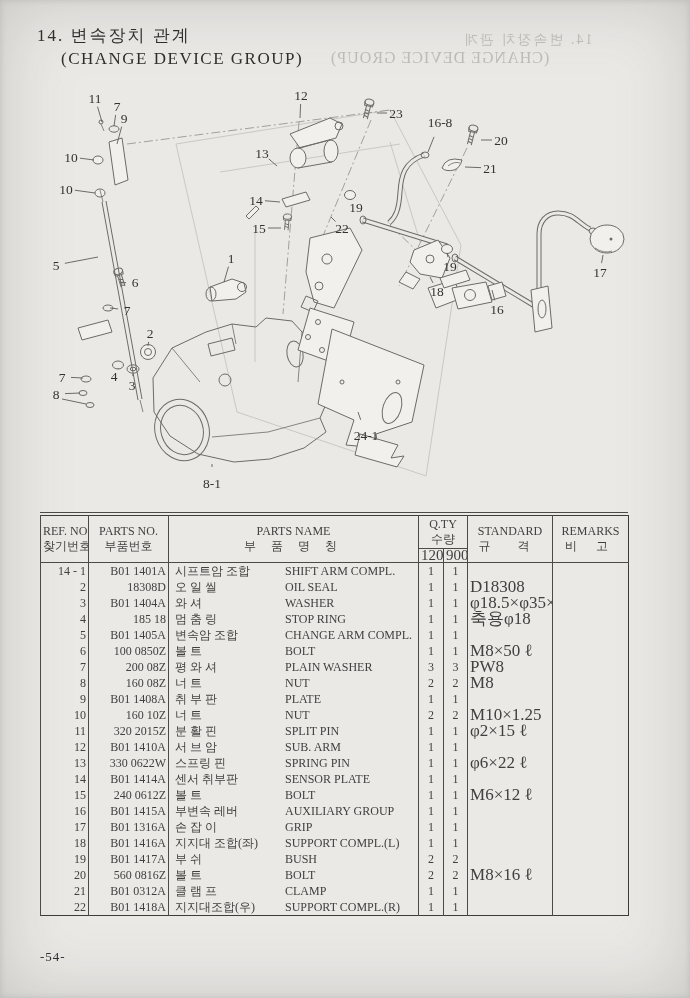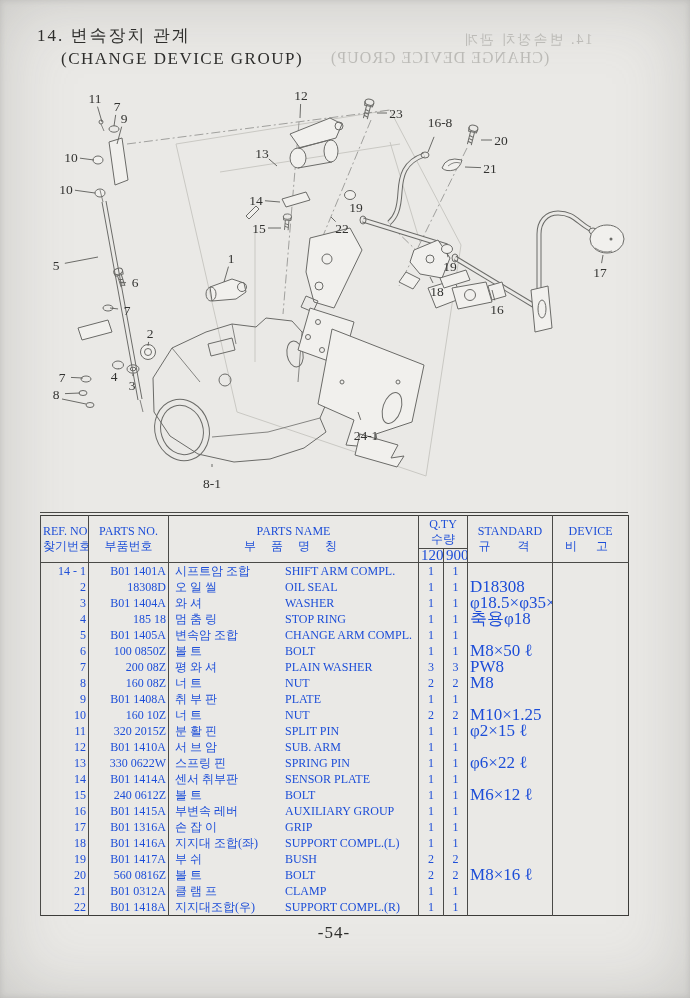--- a/index.html
+++ b/index.html
@@ -24,39 +24,39 @@
   .diagram .rod{fill:none; stroke:#6b6b68; stroke-width:5;}
   .diagram .rodcore{fill:none; stroke:#eae9e6; stroke-width:3;}
   .diagram .thin{fill:none; stroke:#6b6b68; stroke-width:.8;}
   .diagram text{font-family:"Liberation Serif","DejaVu Serif",serif; font-size:13.5px; fill:#333331;}
   .diagram .leader{stroke:#5c5c59; stroke-width:.9;}
   
   .table-outer{
     position:absolute; left:40px; top:512px; width:588px;
     border-top:1px solid #4a4a47; padding-top:2px;
   }
-  table.parts{border-collapse:collapse; table-layout:fixed; width:588px; font-size:12px; color:#1d4ed8;}
+  table.parts{border-collapse:collapse; table-layout:fixed; width:588px; font-size:12px; color:#404040;}
   table.parts th, table.parts td{
     border-left:1px solid #4a4a47; padding:0 2px; overflow:hidden; white-space:nowrap;
   }
   table.parts{border:1.5px solid #3c3c39;}
   thead th{font-weight:normal; text-align:center; line-height:15px; border-bottom:1px solid #4a4a47;}
   thead tr.h1 th{height:32px;}
   thead tr.h2 th{height:13px; font-size:15px; line-height:13px;}
   th .l1,th .l2{display:block;}
   th .sp6{letter-spacing:6px;} th .sp12{letter-spacing:12px;text-align:center;} th .sp8{letter-spacing:8px;}
   tbody td{height:16px; line-height:16px;}
   td.c-ref{text-align:right; padding-right:15px;}
   td.c-ref.center{padding-right:2px;}
   td.c-no{padding-left:6px;text-align:right;}
   td.c-name .kr{display:inline-block; width:110px; padding-left:4px;}
   td.c-name .en{display:inline-block;text-align:right;}
   td.c-q{text-align:center; padding:0;}
   td.c-std{padding-left:4px; font-size:17px;}
-  .footer{position:absolute; left:40px; top:923px; width:588px; text-align:center; font-size:17px; letter-spacing:1px;}
+  .footer{position:absolute; left:40px; top:949px; width:588px; text-align:left; font-size:13px; letter-spacing:1px;}
 </style>
 </head>
 <body>
 
 <div class="page">
 
   <div class="title-kr">14. 변속장치 관계</div>
   <div class="title-en">(CHANGE DEVICE GROUP)</div>
   <div class="ghost ghost-kr">14. 변속장치 관계</div>
   <div class="ghost ghost-en">(CHANGE DEVICE GROUP)</div>
@@ -303,21 +303,21 @@
           </th>
           <th colspan="2">
             <span class="l1">Q.TY</span>
             <span class="l2">수량</span>
           </th>
           <th rowspan="2">
             <span class="l1">STANDARD</span>
             <span class="l2 sp12">규 격</span>
           </th>
           <th rowspan="2">
-            <span class="l1">DEVICE</span>
+            <span class="l1">REMARKS</span>
             <span class="l2 sp8">비 고</span>
           </th>
         </tr>
         <tr class="h2">
           <th>1200</th>
           <th>900</th>
         </tr>
       </thead>
       <tbody>
           <tr>

